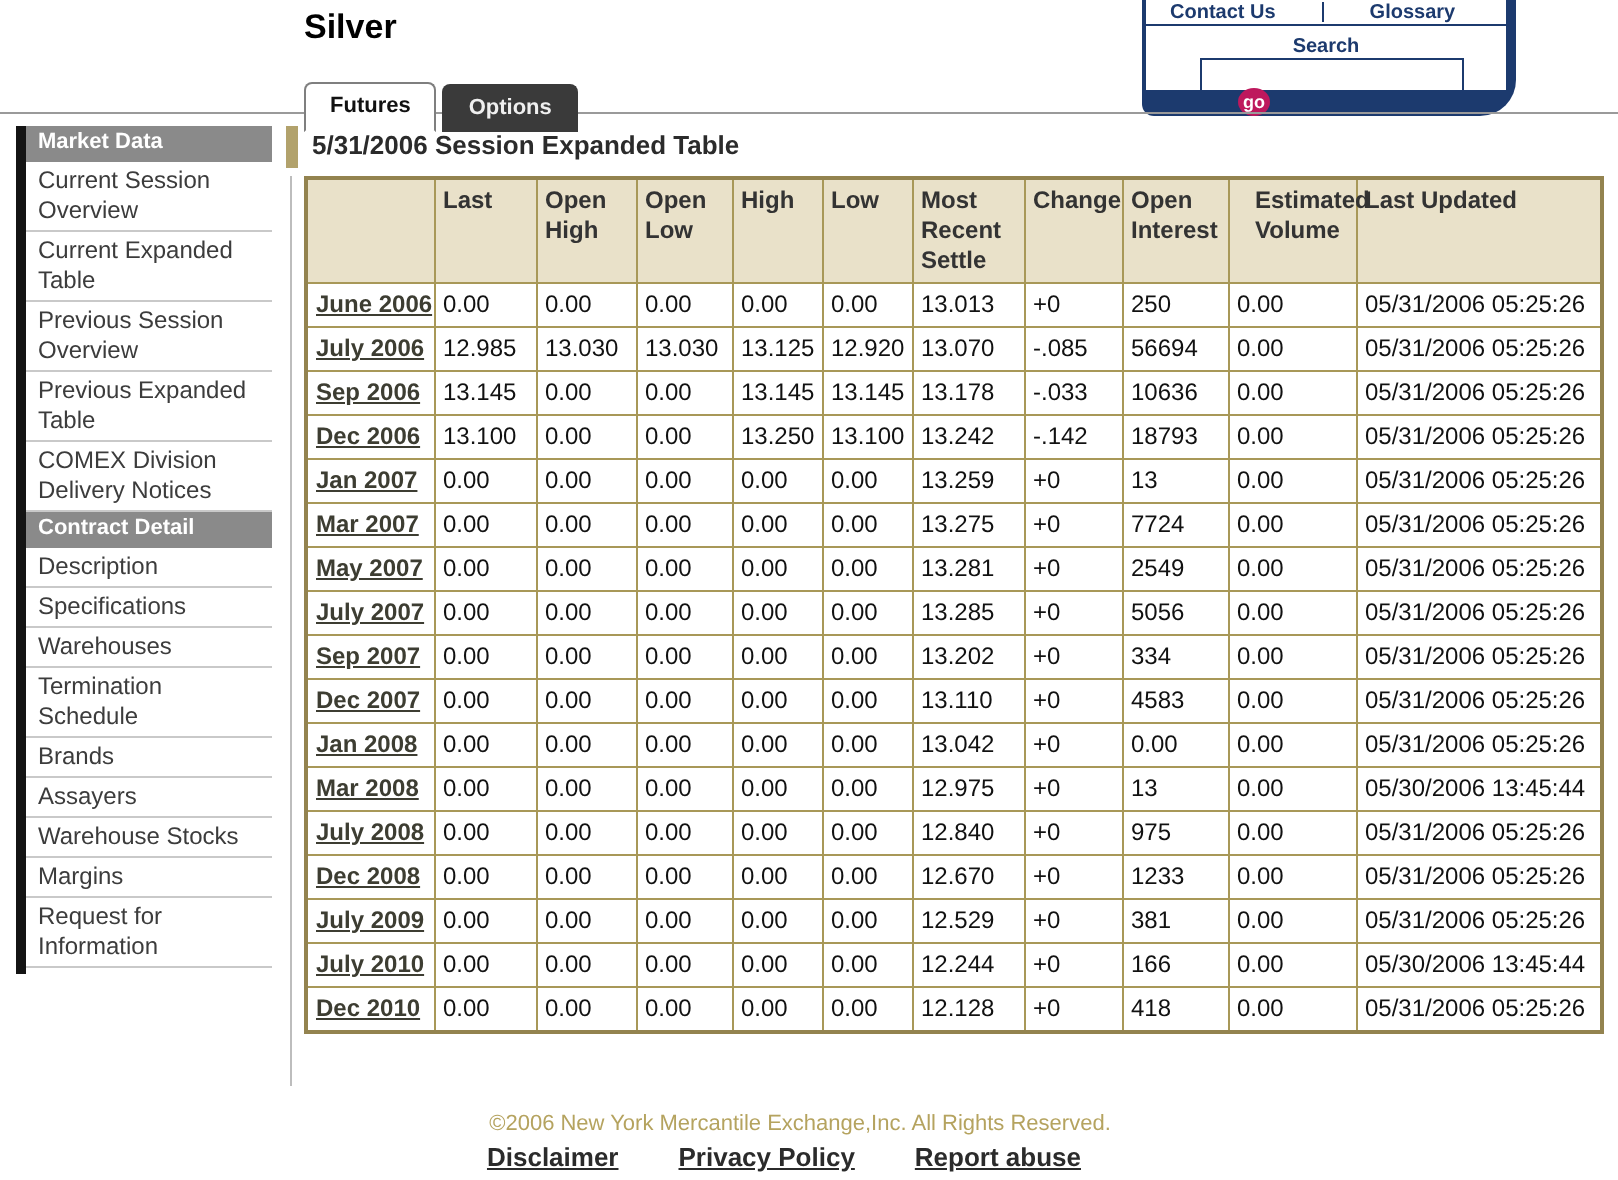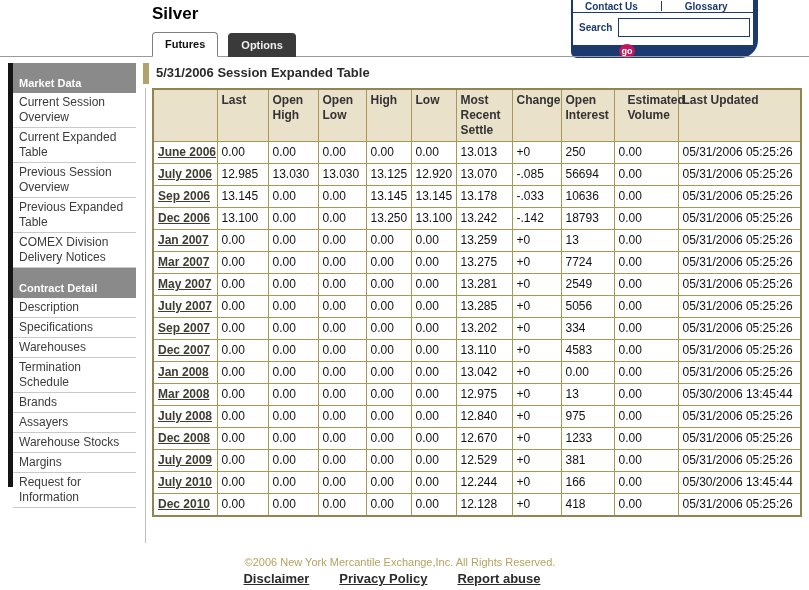--- a/index.html
+++ b/index.html
@@ -24,21 +24,21 @@
   .contact-row {
     display: flex; align-items: center; gap: 12px;
     height: 13px; border-bottom: 1px solid #1c3a6e;
     padding-left: 12px;
     font-size: 10px; font-weight: bold; color: #1c3a6e;
   }
   .contact-row .sep {
     width: 1px; height: 10px; background: #1c3a6e; margin: 0 11px;
   }
   .search-row {
-    display: flex; align-items: center; padding: 5px 0 0 6px;
+    display: flex; align-items: center; padding: 5px 0 0 6px; flex-direction: column;
   }
   .search-label { font-size: 10px; font-weight: bold; color: #1c3a6e; margin-right: 6px; }
   .search-input {
     width: 132px; height: 19px; border: 1px solid #1c3a6e;
     font-size: 11px; padding: 1px 3px; outline: none;
   }
   .go-btn {
     position: absolute; left: 48px; top: 32px; width: 16px; height: 14px;
     background: #be185d; border-radius: 50%;
     color: #ffffff; font-size: 9px; font-weight: bold;
@@ -50,43 +50,43 @@
   
   .page-title {
     position: absolute; left: 152px; top: 4px;
     font-size: 17px; font-weight: bold; color: #000000;
   }
   .page-rule {
     position: absolute; left: 0; top: 56px; width: 809px; height: 1px;
     background: #9a9a9a;
   }
   .tabs {
-    position: absolute; left: 152px; top: 33px; height: 24px;
+    position: absolute; left: 152px; top: 42px; height: 24px;
     display: flex; align-items: flex-end; z-index: 2;
   }
   .tab { font-size: 11px; font-weight: bold; padding: 5px 12px 6px; border-radius: 4px 4px 0 0; cursor: pointer; }
   .tab.active {
     background: #ffffff; color: #111111;
     border: 1px solid #7f7f7f; border-bottom: 1px solid #ffffff;
   }
   .tab.inactive {
-    background: #3a3a3a; color: #efefef; margin-left: 10px;
+    background: #3a3a3a; color: #efefef; margin-left: 3px;
     border: 1px solid #3a3a3a; border-bottom: none;
   }
 
   
   .side-black-bar {
     position: absolute; left: 8px; top: 63px; width: 5px; height: 424px;
     background: #141414;
   }
   .sidebar { position: absolute; left: 13px; top: 63px; width: 123px; }
   .side-header {
     background: #8a8a8a; color: #ffffff;
     font-size: 11px; font-weight: bold;
-    padding: 14px 6px 3px; line-height: 13px;
+    padding: 2px 6px 3px; line-height: 13px;
   }
   .side-item {
     font-size: 12px; color: #3c3c3c; line-height: 15px;
     padding: 2px 2px 2px 6px; border-bottom: 1px solid #c9c9c9;
     cursor: pointer;
   }
 
   
   .accent-bar {
     position: absolute; left: 143px; top: 63px; width: 6px; height: 21px;

